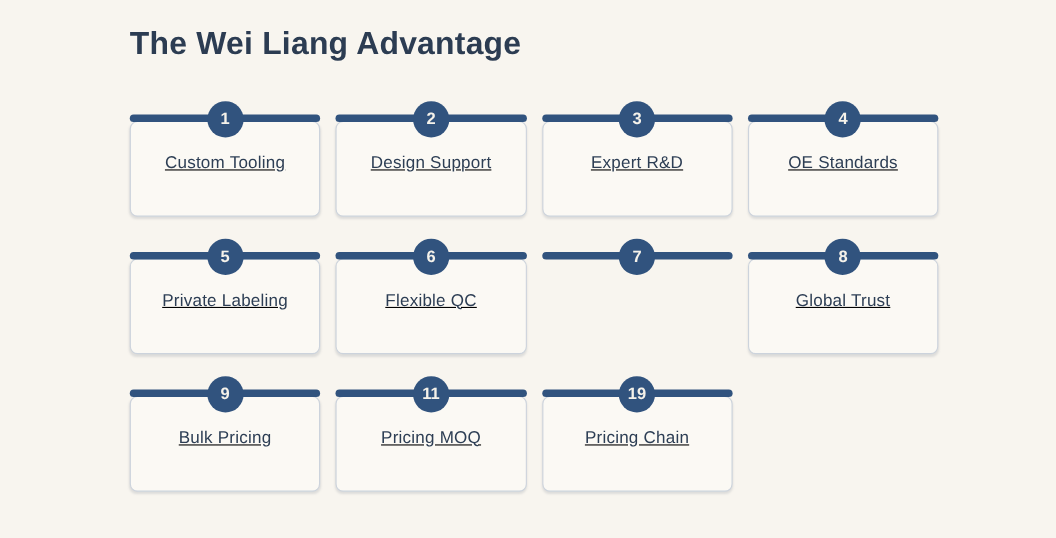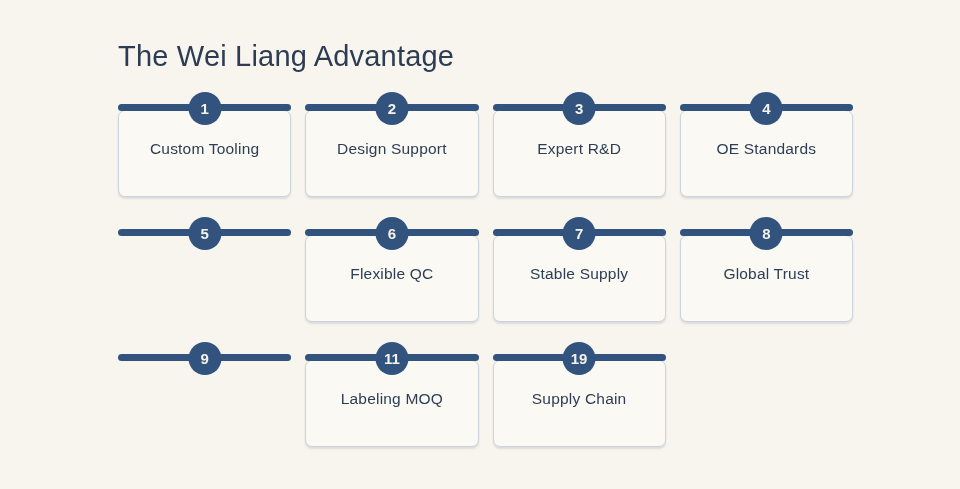--- a/index.html
+++ b/index.html
@@ -10,24 +10,24 @@
     width: 960px;
     height: 489px;
     background: #f8f5ef;
     font-family: "Liberation Sans", sans-serif;
     position: relative;
     overflow: hidden;
   }
   .page-title {
     position: absolute;
     left: 118px;
-    top: 40px;
+    top: 24px;
     margin: 0;
     font-size: 29px;
-    font-weight: 400;
+    font-weight: 700;
     letter-spacing: 0.2px;
     color: #2c3c52;
   }
   .grid {
     position: absolute;
     left: 118px;
     top: 92px;
     width: 735px;
     display: grid;
     grid-template-columns: repeat(4, 1fr);
@@ -73,20 +73,21 @@
     height: 87px;
     background: #fbf9f4;
     border: 1.5px solid #ccd3dc;
     border-radius: 7px;
     box-sizing: border-box;
     box-shadow: 0 2px 2px rgba(100, 110, 130, 0.18);
     display: flex;
     align-items: center;
     justify-content: center;
     padding-bottom: 10px;
+    text-decoration: underline;
   }
   .card-label {
     font-size: 15.5px;
     font-weight: 500;
     color: #2d3e54;
     letter-spacing: 0.2px;
     text-align: center;
   }
 </style>
 </head>
@@ -124,61 +125,64 @@
     <div class="card-bar"></div>
     <div class="card-badge">4</div>
     <div class="card-body">
       <span class="card-label">OE Standards</span>
     </div>
   </div>
 
   <div class="card">
     <div class="card-bar"></div>
     <div class="card-badge">5</div>
+    <div class="card-body">
+      <span class="card-label">Private Labeling</span>
+    </div>
   </div>
 
   <div class="card">
     <div class="card-bar"></div>
     <div class="card-badge">6</div>
     <div class="card-body">
       <span class="card-label">Flexible QC</span>
     </div>
   </div>
 
   <div class="card">
     <div class="card-bar"></div>
     <div class="card-badge">7</div>
-    <div class="card-body">
-      <span class="card-label">Stable Supply</span>
-    </div>
   </div>
 
   <div class="card">
     <div class="card-bar"></div>
     <div class="card-badge">8</div>
     <div class="card-body">
       <span class="card-label">Global Trust</span>
     </div>
   </div>
 
   <div class="card">
     <div class="card-bar"></div>
     <div class="card-badge">9</div>
+    <div class="card-body">
+      <span class="card-label">Bulk Pricing</span>
+    </div>
   </div>
 
 
   <div class="card">
     <div class="card-bar"></div>
     <div class="card-badge">11</div>
     <div class="card-body">
-      <span class="card-label">Labeling MOQ</span>
+      <span class="card-label">Pricing MOQ</span>
     </div>
   </div>
 
   <div class="card">
     <div class="card-bar"></div>
     <div class="card-badge">19</div>
     <div class="card-body">
-      <span class="card-label">Supply Chain</span>
+      <span class="card-label">Pricing Chain</span>
     </div>
   </div>
 
 </div>
 
 </body></html>

